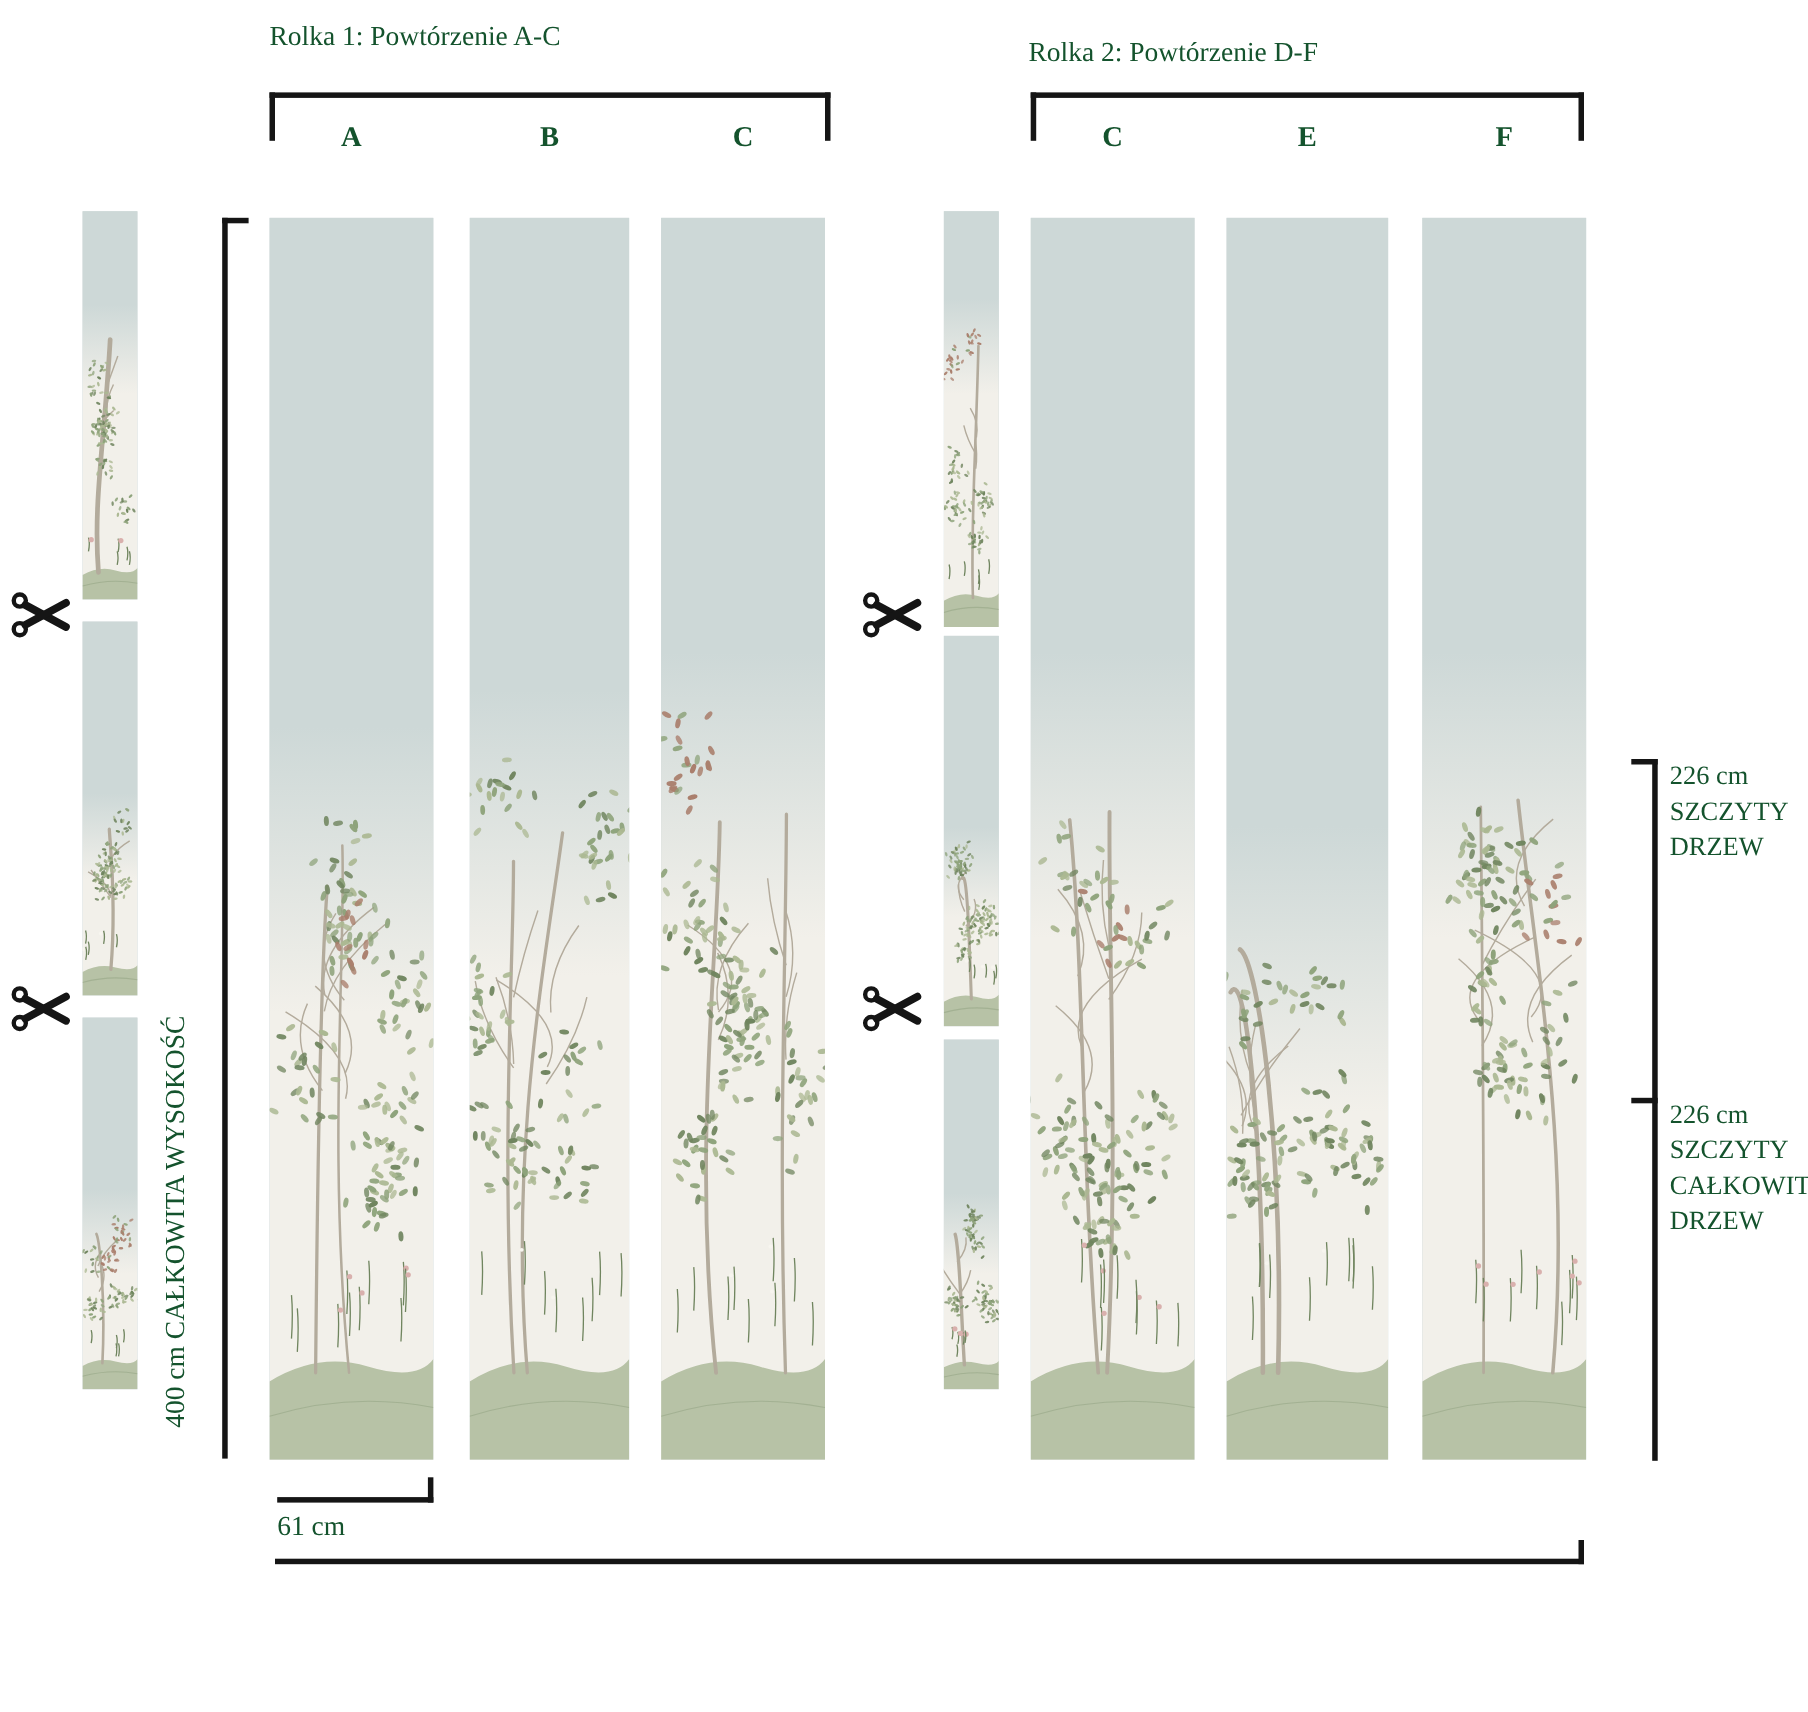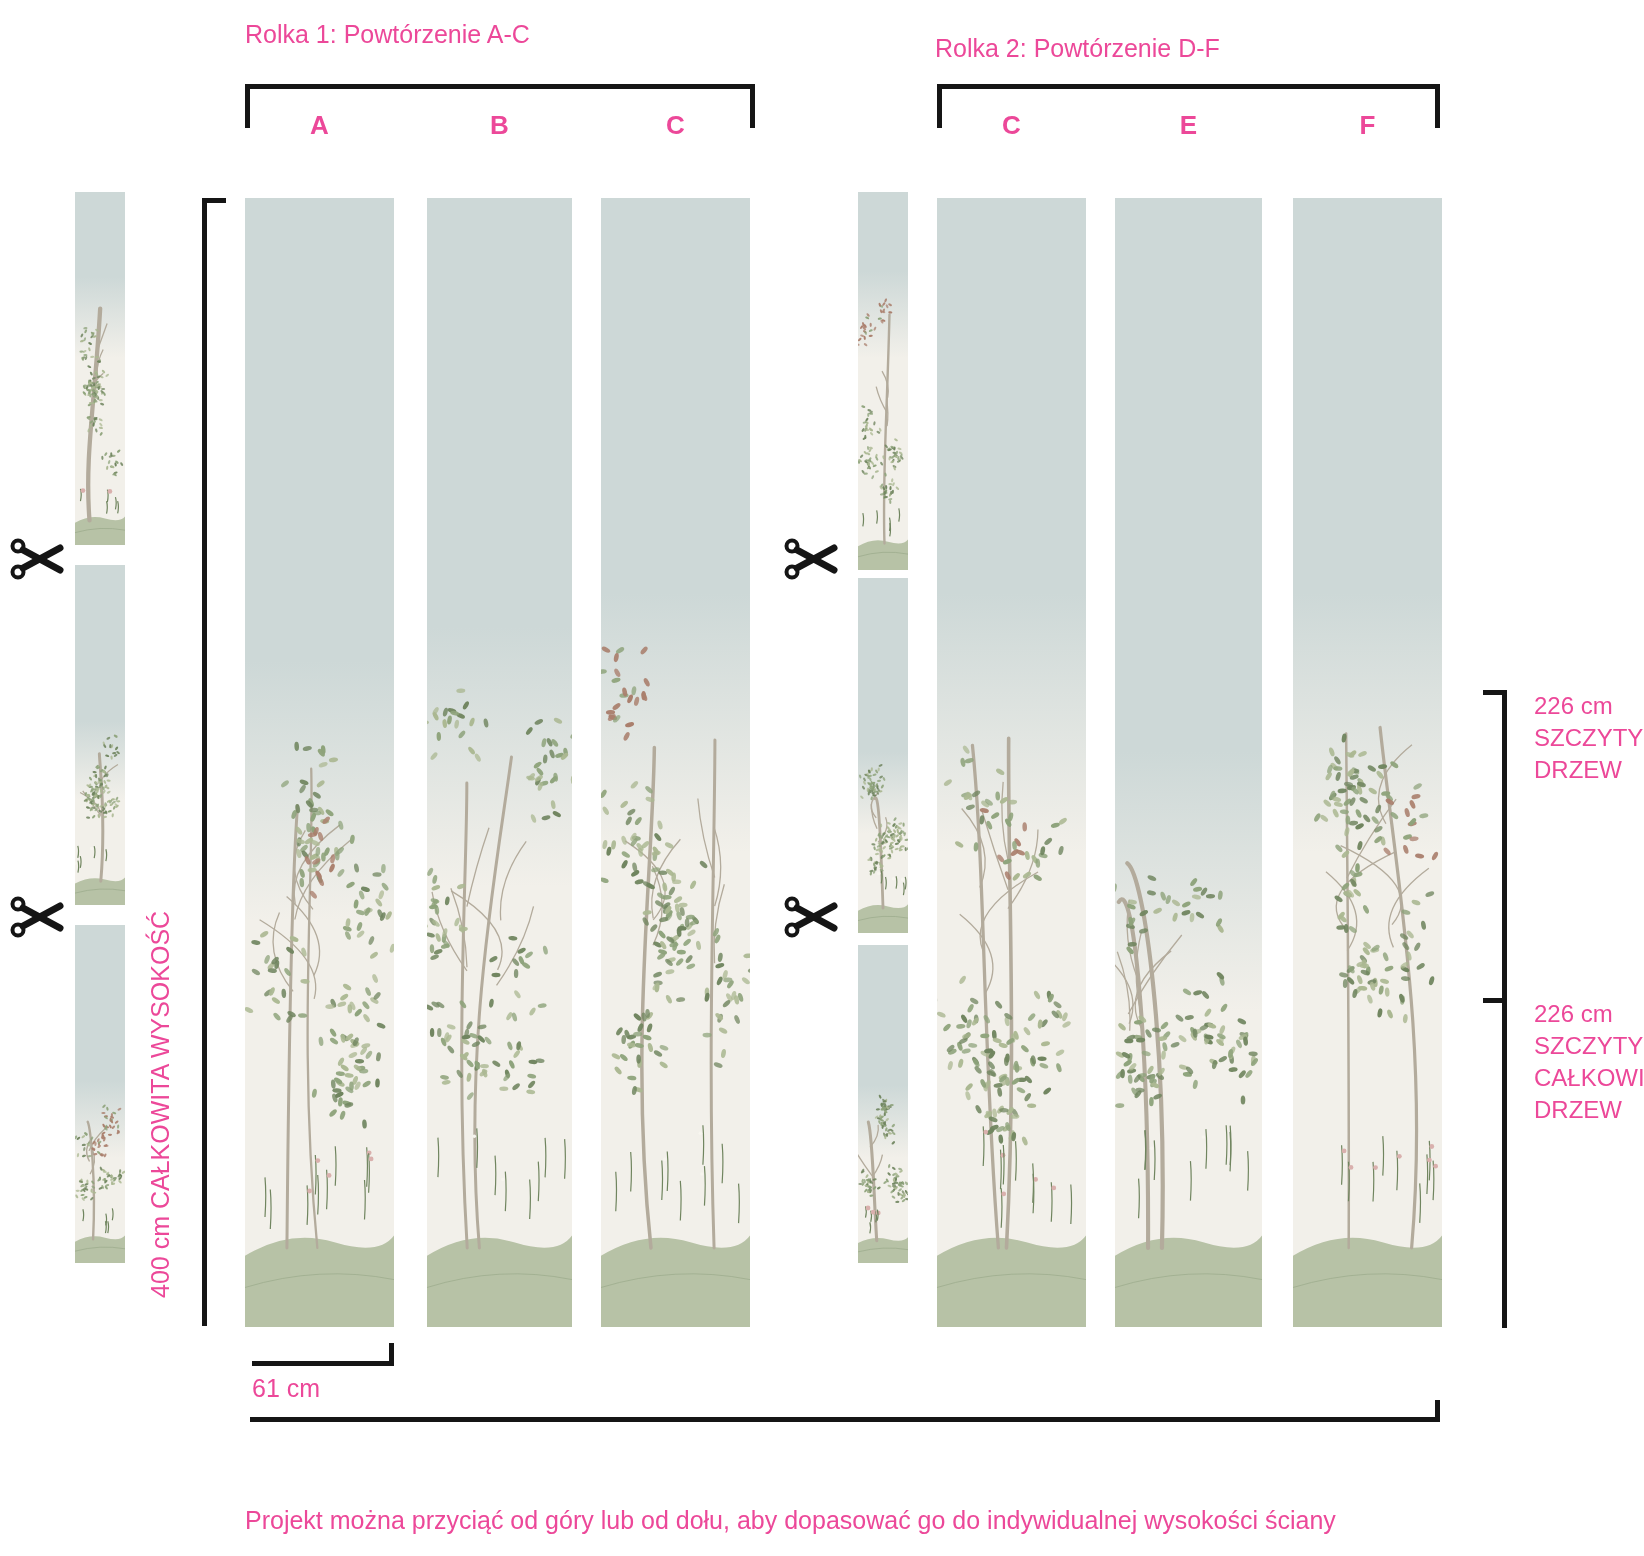--- a/index.html
+++ b/index.html
@@ -1,32 +1,32 @@
 <!DOCTYPE html>
 <html><head>
 <meta charset="utf-8">
 <style>
   html,body{margin:0;padding:0;background:#ffffff;}
   #canvas{position:relative;width:1644px;height:1556px;background:#ffffff;overflow:hidden;
-          font-family:Liberation Sans, sans-serif;color:#ec4899;}
+          font-family:Liberation Serif, serif;color:#14532d;}
   .abs{position:absolute;}
   .roll-title{font-size:25px;font-weight:400;white-space:nowrap;}
   .bracket-down{border-top:5px solid #151515;border-left:5px solid #151515;border-right:5px solid #151515;box-sizing:border-box;}
   .panel-letter{font-size:26px;font-weight:700;text-align:center;}
   .panel{top:198px;height:1129px;background:#cdd8d7;}
   .panel svg,.thumb-seg svg{display:block;}
   .thumb-seg{width:50px;background:#cdd8d7;}
   .scissors{width:56px;height:54px;}
   .dim-line-v{width:24px;border-left:5px solid #151515;border-top:5px solid #151515;box-sizing:border-box;}
   .v-label{writing-mode:vertical-rl;transform:rotate(180deg);font-size:25px;white-space:nowrap;}
   .bracket-up-right{border-bottom:5px solid #151515;border-right:5px solid #151515;box-sizing:border-box;}
   .dim-text{font-size:25px;white-space:nowrap;}
   .ann-line{width:5px;background:#151515;}
   .ann-tick{height:5px;background:#151515;}
-  .ann-label{font-size:24px;line-height:32px;margin-left:16px;}
+  .ann-label{font-size:24px;line-height:32px;}
   .ann-label span{display:block;}
   .footnote{font-size:25px;white-space:nowrap;}
 </style>
 </head>
 <body>
 
 <div id="canvas">
 
   <div class="abs roll-title" style="left:245px;top:20px;">Rolka 1: Powtórzenie A-C</div>
   <div class="abs roll-title" style="left:935px;top:20px;margin-top:14px;">Rolka 2: Powtórzenie D-F</div>
@@ -2065,15 +2065,14 @@
     <span>SZCZYTY</span>
     <span>DRZEW</span>
   </div>
   <div class="abs ann-label" style="left:1518px;top:998px;">
     <span>226 cm</span>
     <span>SZCZYTY</span>
     <span>CAŁKOWITA</span>
     <span>DRZEW</span>
   </div>
 
-  <div class="abs footnote" style="left:245px;top:1506px;">Projekt można przyciąć od góry lub od dołu, aby dopasować go do indywidualnej wysokości ściany</div>
 
 </div>
 
 </body></html>

